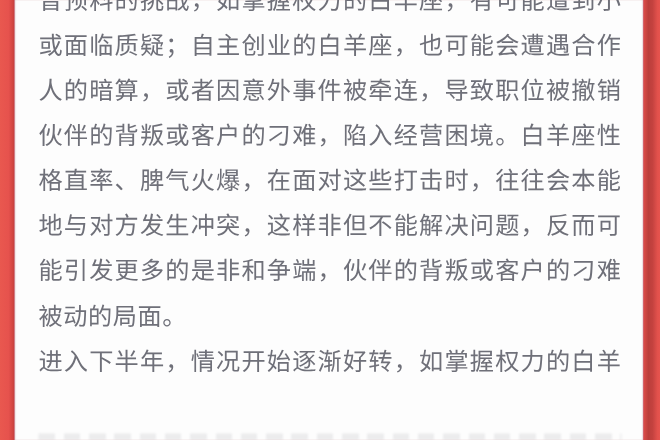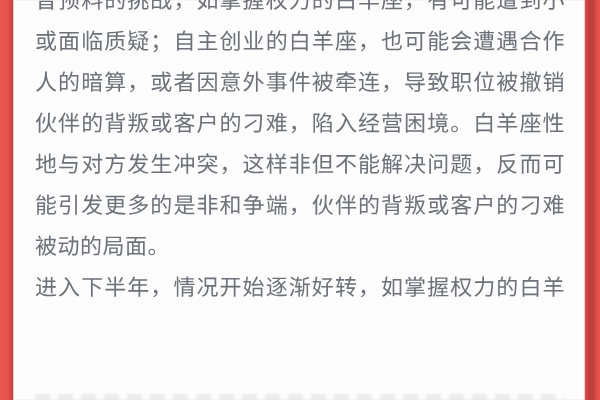--- a/index.html
+++ b/index.html
@@ -85,20 +85,21 @@
 <body>
 
 <div id="screen">
 
   <div class="paper">
     <div class="text-block" lang="zh-CN">
       <div class="ln">曾预料的挑战，如掌握权力的白羊座，有可能遭到小</div>
       <div class="ln">或面临质疑；自主创业的白羊座，也可能会遭遇合作</div>
       <div class="ln">人的暗算，或者因意外事件被牵连，导致职位被撤销</div>
       <div class="ln">伙伴的背叛或客户的刁难，陷入经营困境。白羊座性</div>
+      <div class="ln">格直率、脾气火爆，在面对这些打击时，往往会本能</div>
       <div class="ln">地与对方发生冲突，这样非但不能解决问题，反而可</div>
       <div class="ln">能引发更多的是非和争端，伙伴的背叛或客户的刁难</div>
       <div class="ln short">被动的局面。</div>
       <div class="ln">进入下半年，情况开始逐渐好转，如掌握权力的白羊座</div>
     </div>
     <div class="cutoff-next-line"></div>
   </div>
 
   <div class="edge-strip edge-left"></div>
   <div class="edge-strip edge-right"></div>

